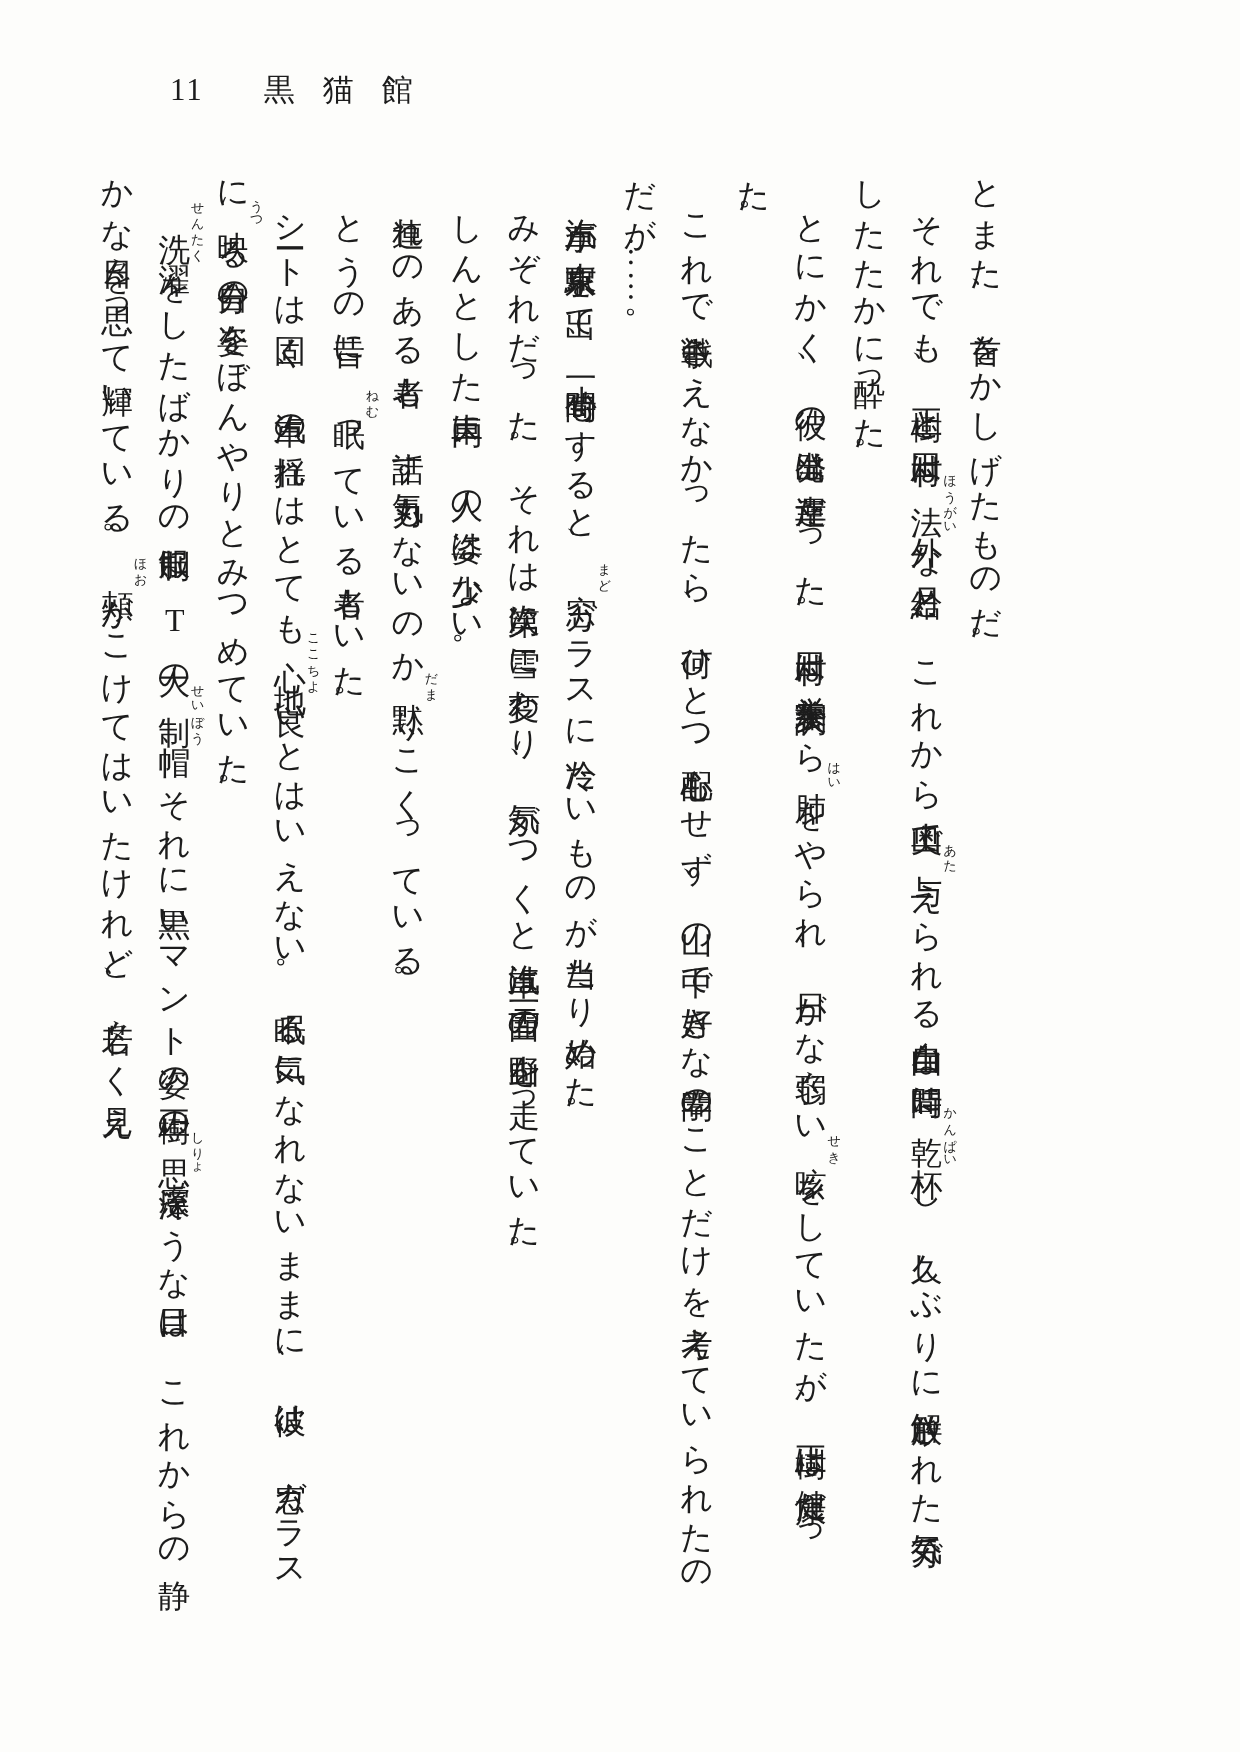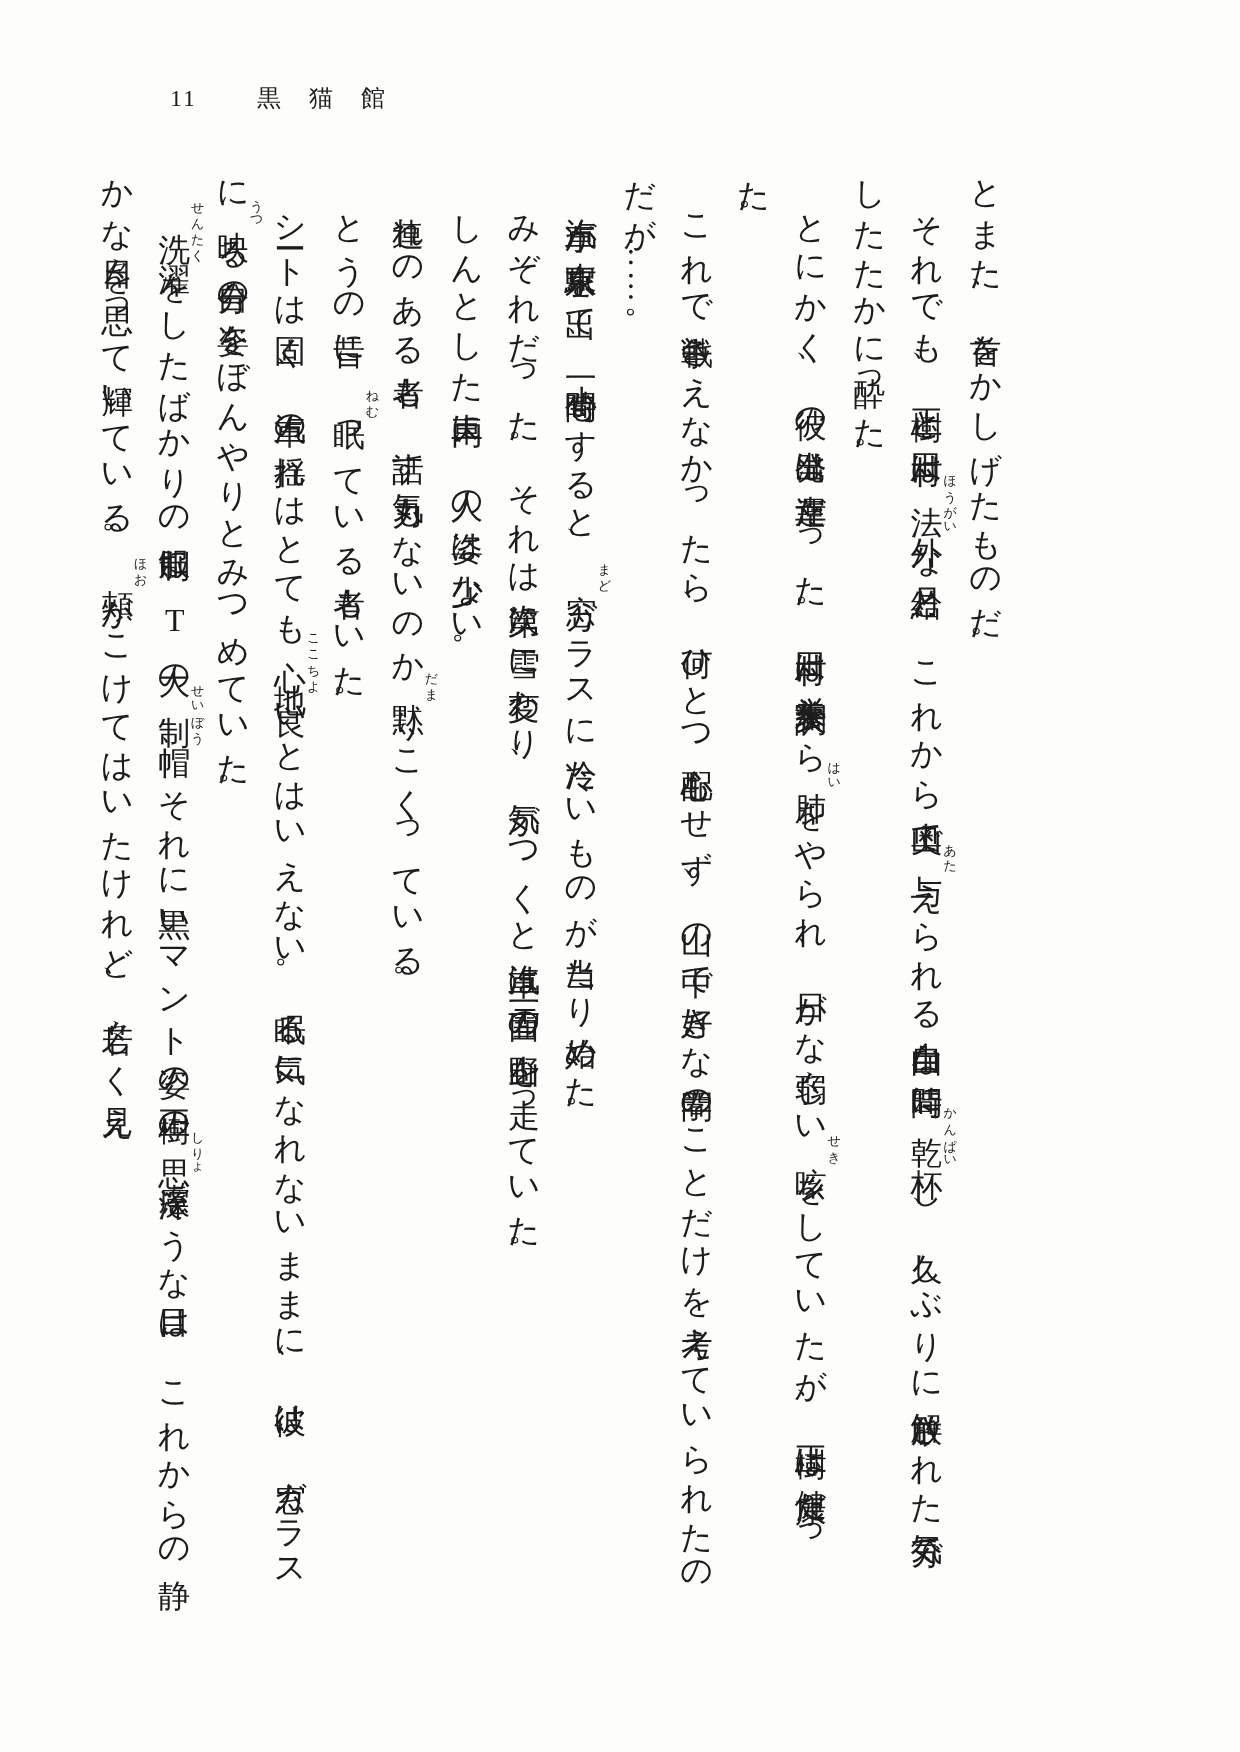--- a/index.html
+++ b/index.html
@@ -13,23 +13,23 @@
     height: 1752px;
     margin: 0 auto;
     background: #fdfdfb;
     font-family: "Liberation Serif", "DejaVu Serif", serif;
     color: #1c1c1c;
     overflow: hidden;
   }
   
   .running-head {
     position: absolute;
-    top: 86px;
+    top: 74px;
     left: 170px;
-    font-size: 24px;
+    font-size: 31px;
     line-height: 1;
     white-space: nowrap;
     text-decoration: underline;
   }
   .pagenum {
     display: inline-block;
     letter-spacing: 2px;
   }
   .book-title {
     display: inline-block;

